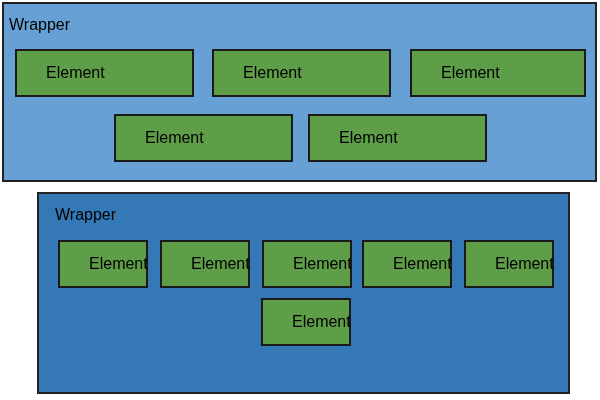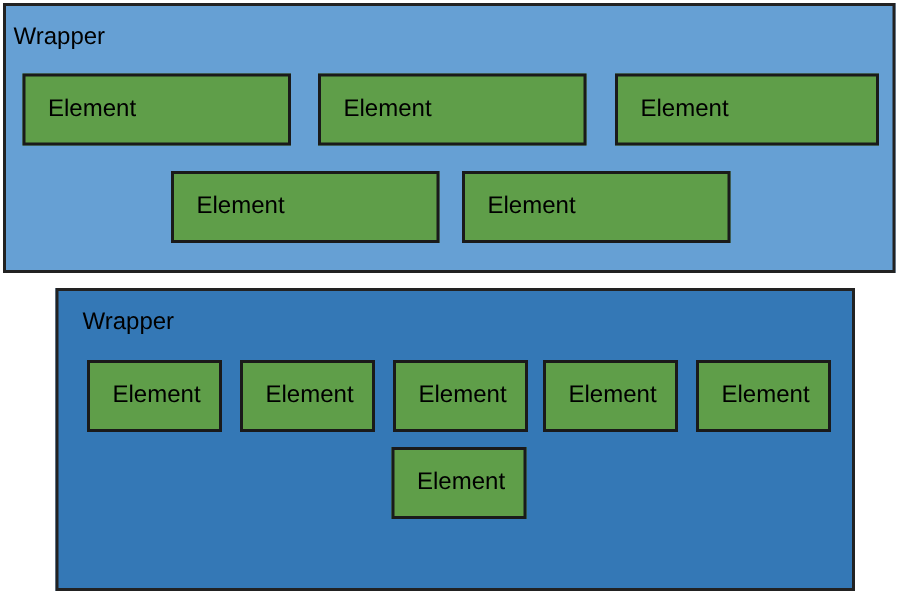--- a/index.html
+++ b/index.html
@@ -44,21 +44,21 @@
   .wrapper-top .wrapper-label { left: 5px; top: 11px; }
   .wrapper-bottom .wrapper-label { left: 16px; top: 11px; }
   .element {
     position: absolute;
     box-sizing: border-box;
     height: 48px;
     background: var(--element-fill, #5f9e49);
     border: 2px solid var(--element-border, #1a1a1a);
     display: flex;
     align-items: center;
-    padding-left: 15px;
+    padding-left: 29px;
     font-size: 16px;
     white-space: nowrap;
   }
   
   .el-t1 { left: 11px;  top: 45px;  width: 179px; }
   .el-t2 { left: 208px; top: 45px;  width: 179px; }
   .el-t3 { left: 406px; top: 45px;  width: 176px; }
   .el-t4 { left: 110px; top: 110px; width: 179px; }
   .el-t5 { left: 304px; top: 110px; width: 179px; }
   

